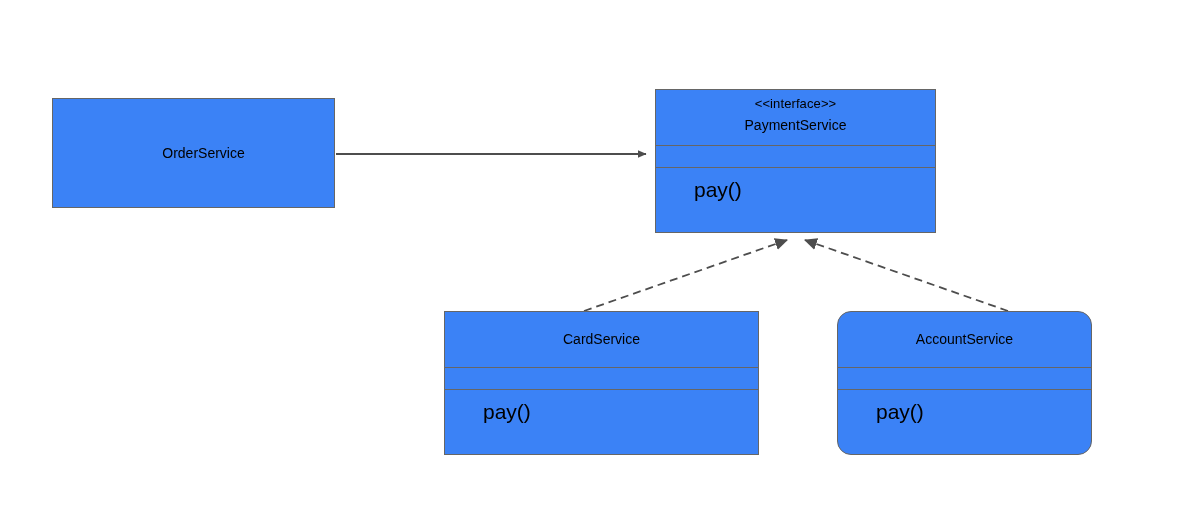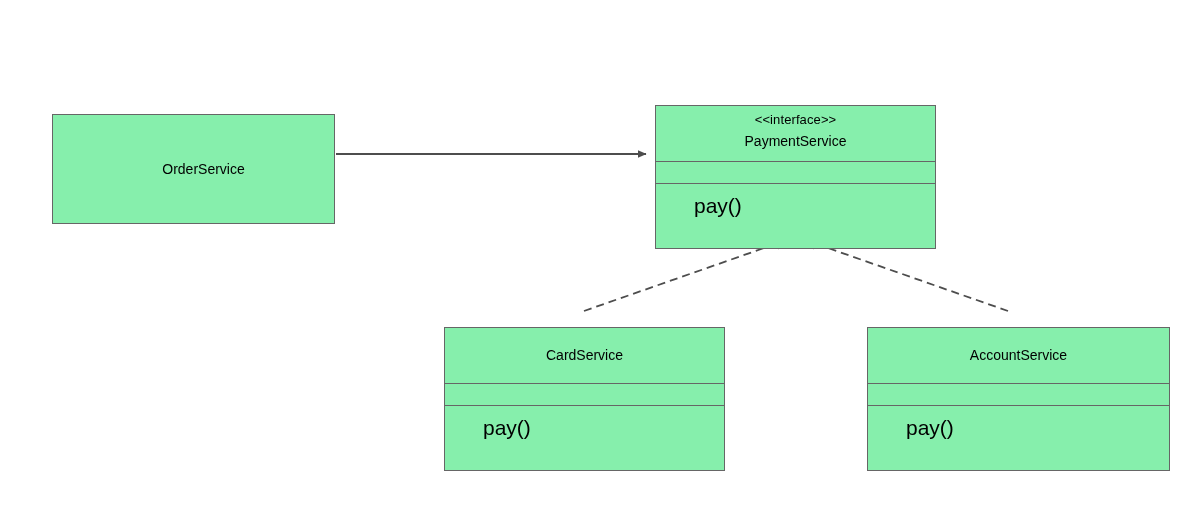--- a/index.html
+++ b/index.html
@@ -13,25 +13,24 @@
     height: 520px;
     background: #ffffff;
     overflow: hidden;
     font-family: "Liberation Sans", sans-serif;
   }
 
   
   .uml-class {
     position: absolute;
     box-sizing: border-box;
-    background: #86efac;
+    background: #3b82f6;
     border: 1.6px solid #666666;
     display: flex;
     flex-direction: column;
-    margin-top: 16px;
   }
   .compartment {
     box-sizing: border-box;
     position: relative;
     overflow: hidden;
   }
   .compartment + .compartment {
     border-top: 1.6px solid #666666;
     padding-left: 38px;
   }
@@ -128,31 +127,31 @@
     <div class="compartment cmp-header" style="height:55px;">
       <div class="stereotype">&lt;&lt;interface&gt;&gt;</div>
       <div class="class-name">PaymentService</div>
     </div>
     <div class="compartment cmp-attrs" style="height:22px;"></div>
     <div class="compartment cmp-ops">
       <div class="member">pay()</div>
     </div>
   </div>
 
-  <div class="uml-class" style="left:444px; top:311px; width:281px; height:144px;">
+  <div class="uml-class" style="left:444px; top:311px; width:315px; height:144px;">
     <div class="compartment cmp-header" style="height:55px;">
       <div class="class-name">CardService</div>
     </div>
     <div class="compartment cmp-attrs" style="height:22px;"></div>
     <div class="compartment cmp-ops">
       <div class="member">pay()</div>
     </div>
   </div>
 
-  <div class="uml-class" style="left:867px; top:311px; width:303px; height:144px;">
+  <div class="uml-class" style="left:837px; top:311px; width:255px; height:144px;border-radius:14px;">
     <div class="compartment cmp-header" style="height:55px;">
       <div class="class-name">AccountService</div>
     </div>
     <div class="compartment cmp-attrs" style="height:22px;"></div>
     <div class="compartment cmp-ops">
       <div class="member">pay()</div>
     </div>
   </div>
 
 </div>

